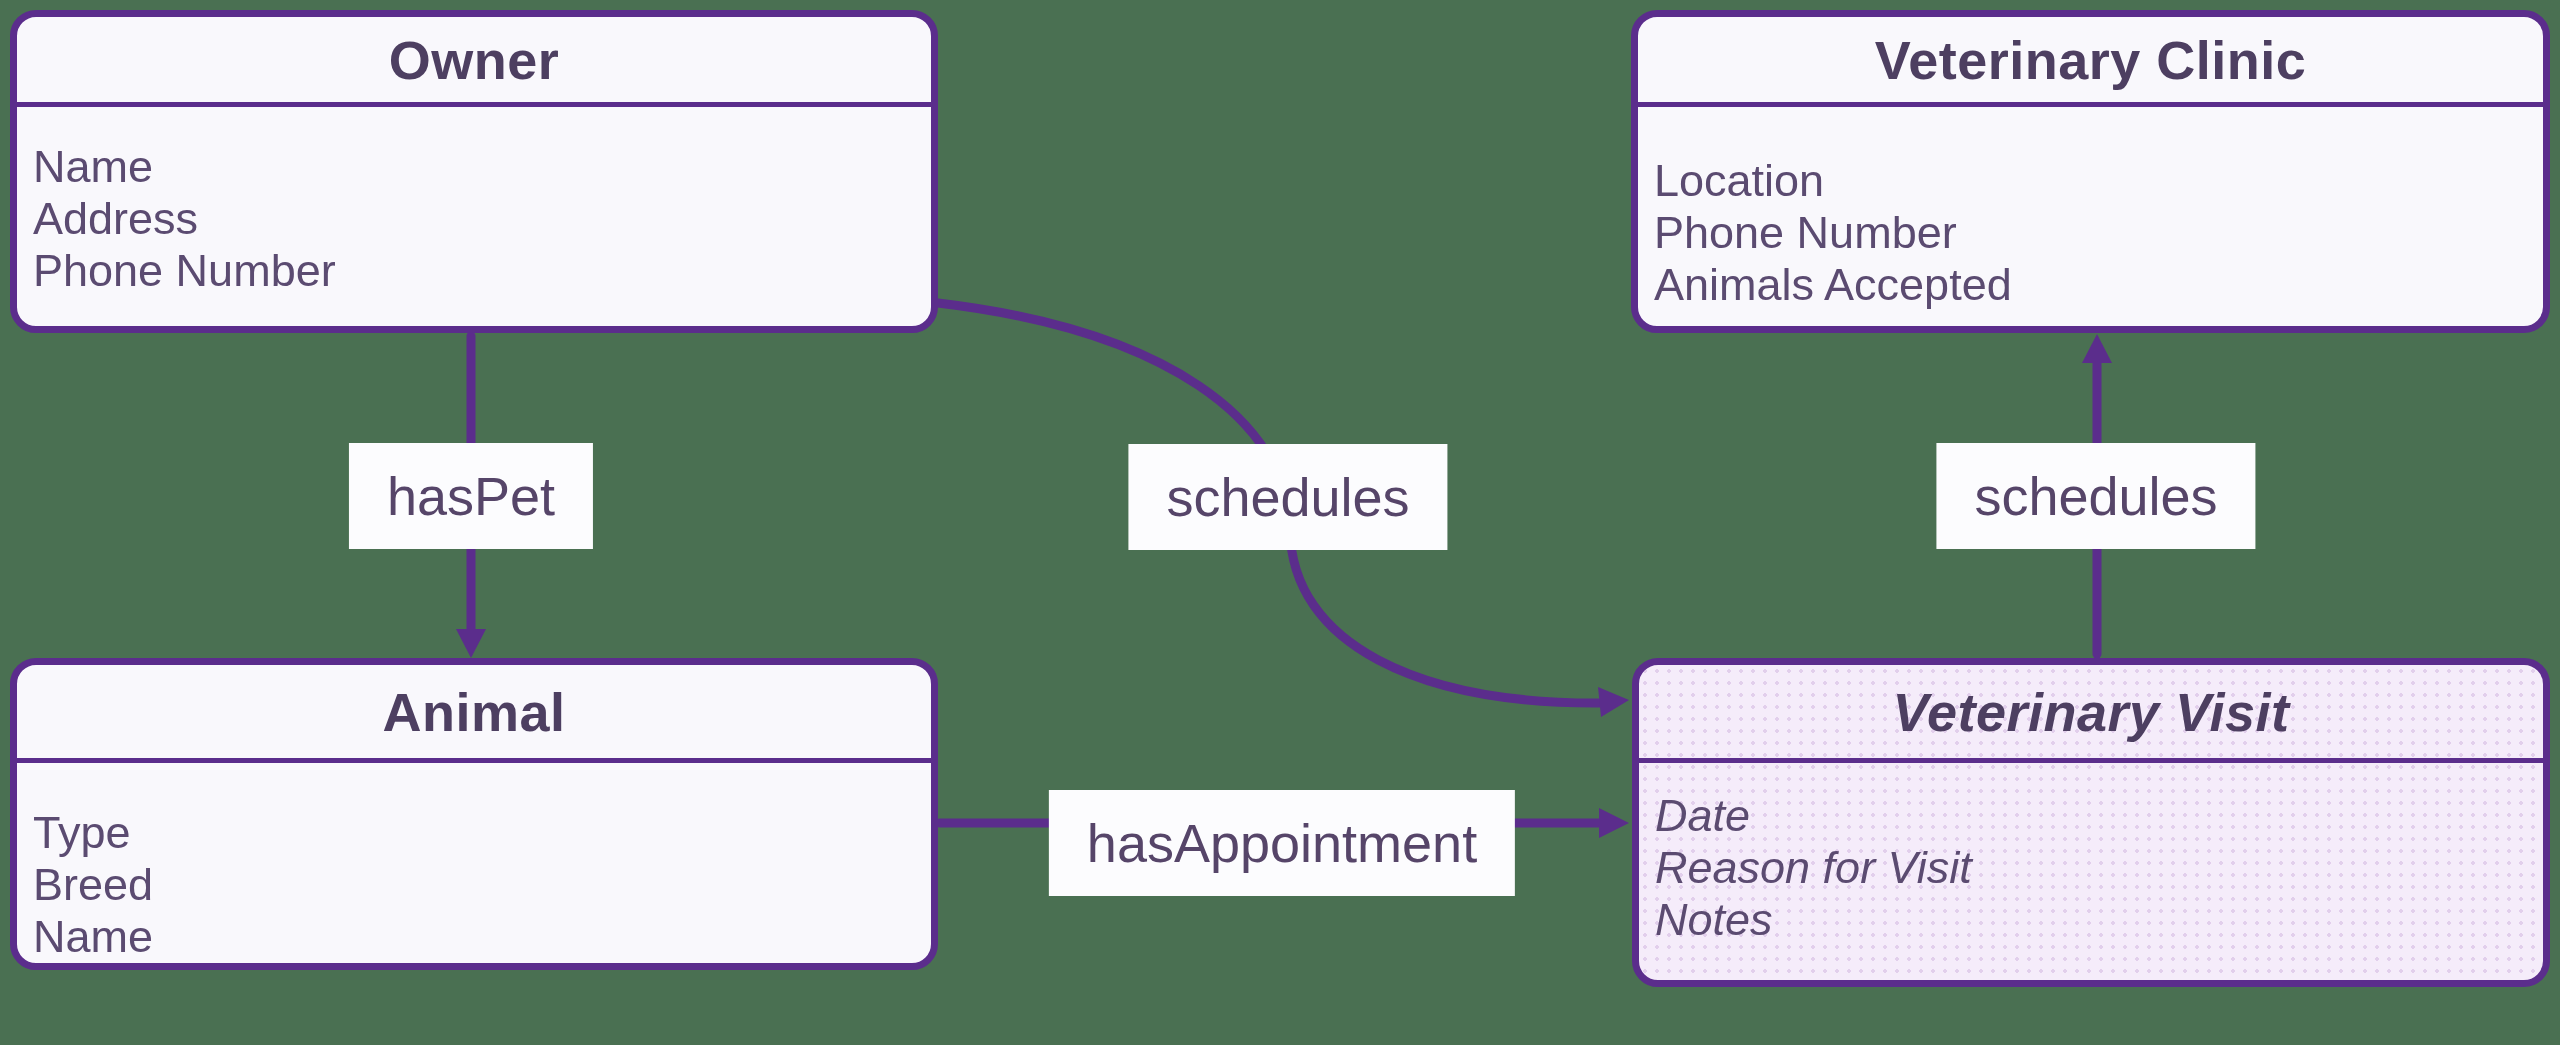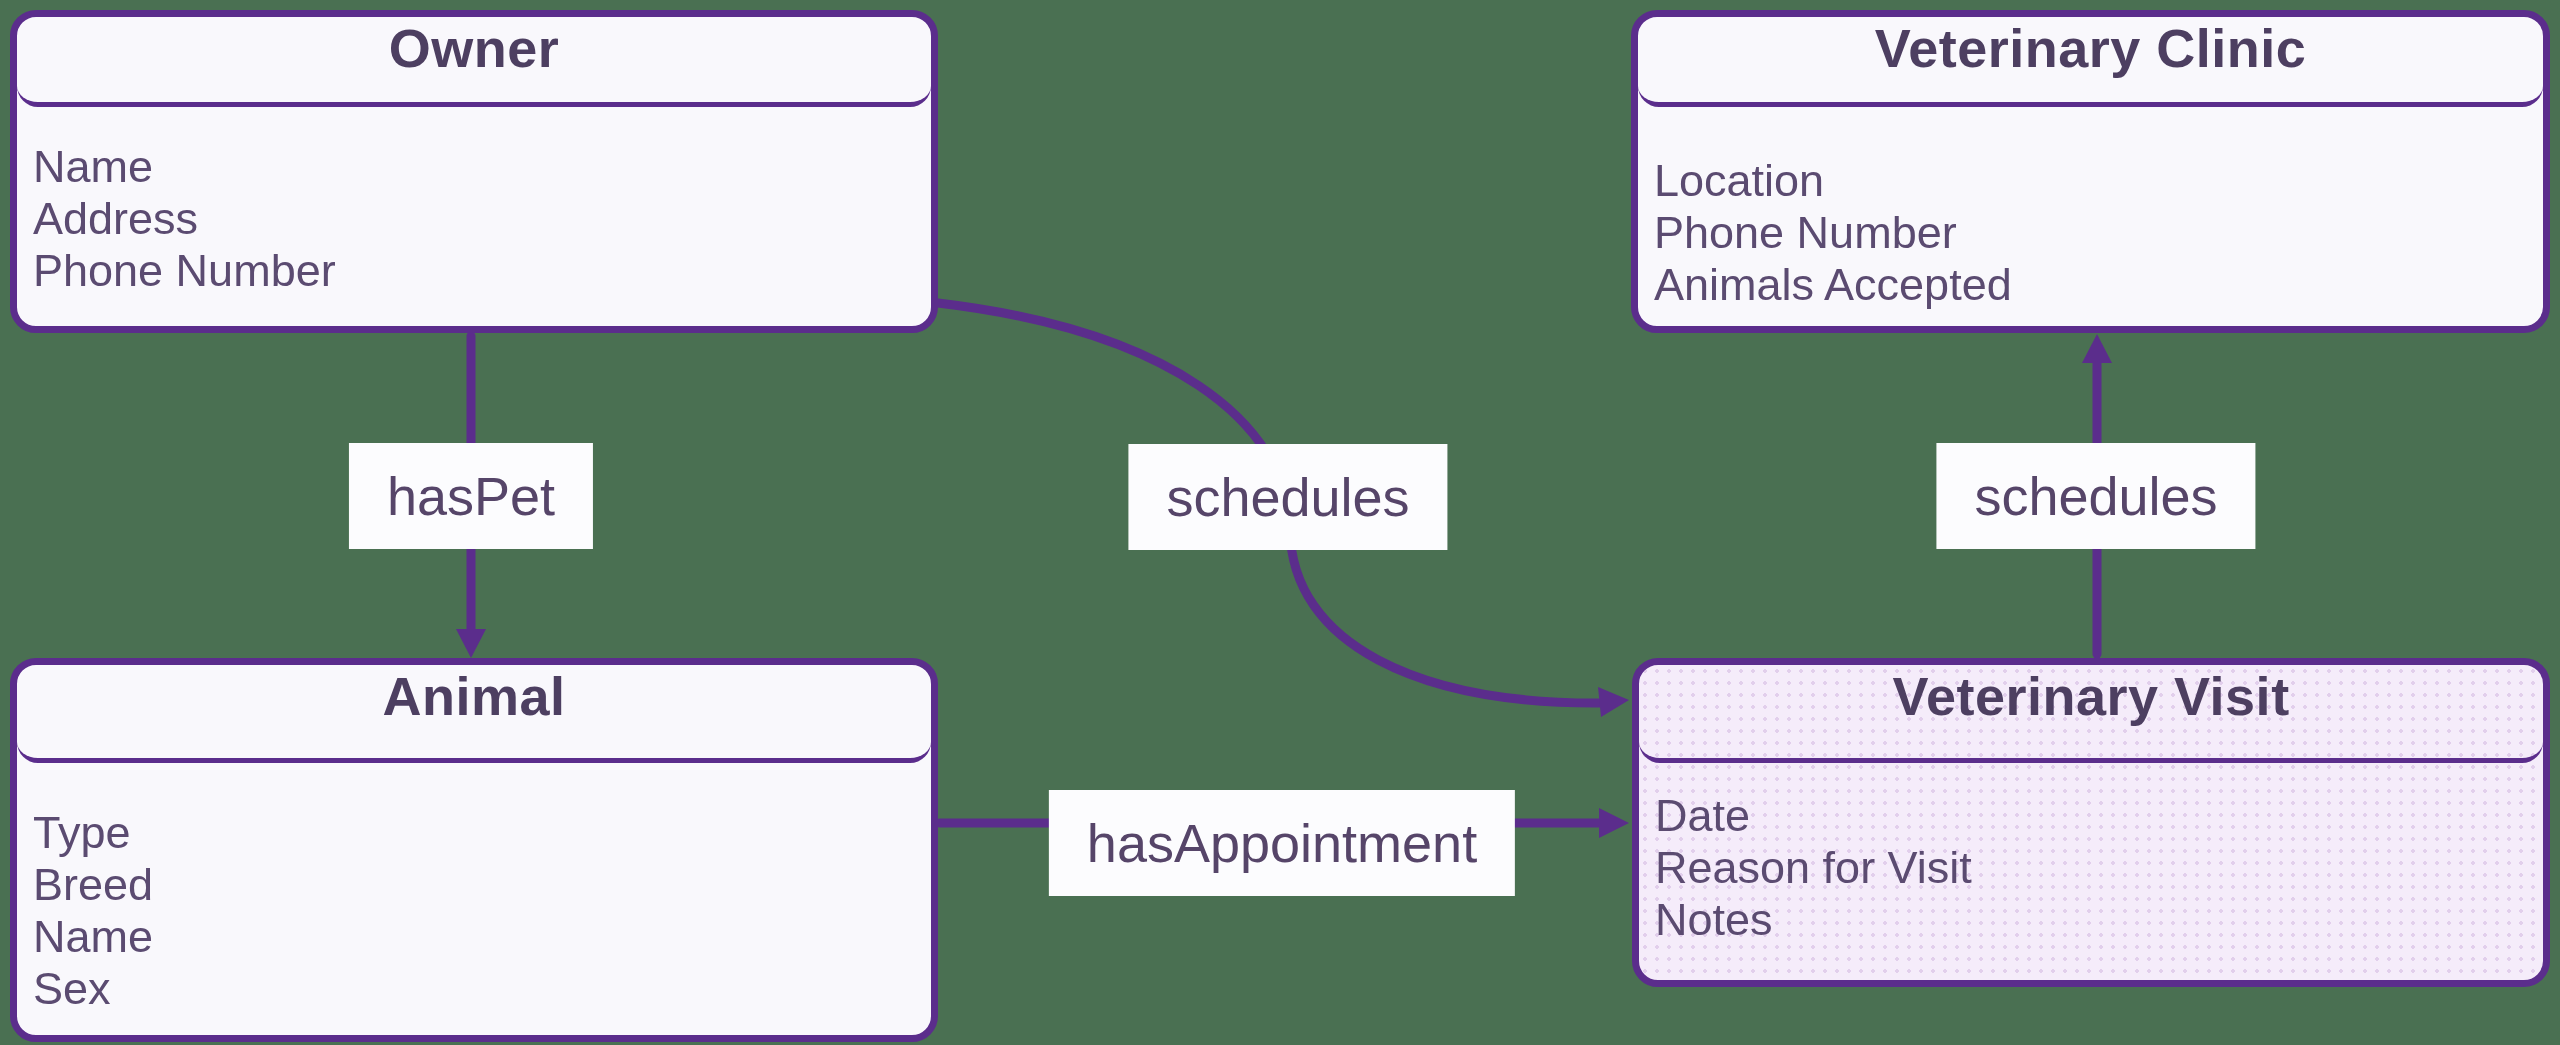--- a/index.html
+++ b/index.html
@@ -39,23 +39,22 @@
     border:7px solid var(--purple);
     border-radius:26px;
     overflow:hidden;
   }
   .entity.highlighted{
     background-color:var(--visit-fill);
     background-image:radial-gradient(circle, var(--visit-dot) 1.7px, transparent 1.8px);
     background-size:12px 12px;
   }
   .entity .header{
-    display:flex;justify-content:center;
+    display:flex;align-items:center;justify-content:center;
     border-bottom:5px solid var(--purple);
-    border-radius:21px;
   }
   .entity .header .title{
     font-size:54px;font-weight:700;color:var(--title-text);
     letter-spacing:.5px;
   }
   .entity .body{
     padding-left:16px;
   }
   .entity .attr{
     font-size:45px;line-height:52px;color:var(--attr-text);
@@ -114,33 +113,33 @@
     <div class="header" style="height:90px;">
       <span class="title">Veterinary Clinic</span>
     </div>
     <div class="body" style="padding-top:48px;">
       <div class="attr">Location</div>
       <div class="attr">Phone Number</div>
       <div class="attr">Animals Accepted</div>
     </div>
   </div>
 
-  <div class="entity" style="left:10px;top:658px;width:928px;height:384px;">
+  <div class="entity" style="left:10px;top:658px;width:928px;height:312px;">
     <div class="header" style="height:98px;">
       <span class="title">Animal</span>
     </div>
     <div class="body" style="padding-top:44px;">
       <div class="attr">Type</div>
       <div class="attr">Breed</div>
       <div class="attr">Name</div>
       <div class="attr">Sex</div>
     </div>
   </div>
 
-  <div class="entity highlighted" style="left:1632px;top:658px;width:918px;height:329px;">
+  <div class="entity highlighted" style="left:1632px;top:658px;width:918px;height:329px;font-style:italic;">
     <div class="header" style="height:98px;">
       <span class="title">Veterinary Visit</span>
     </div>
     <div class="body" style="padding-top:27px;">
       <div class="attr">Date</div>
       <div class="attr">Reason for Visit</div>
       <div class="attr">Notes</div>
     </div>
   </div>
 

